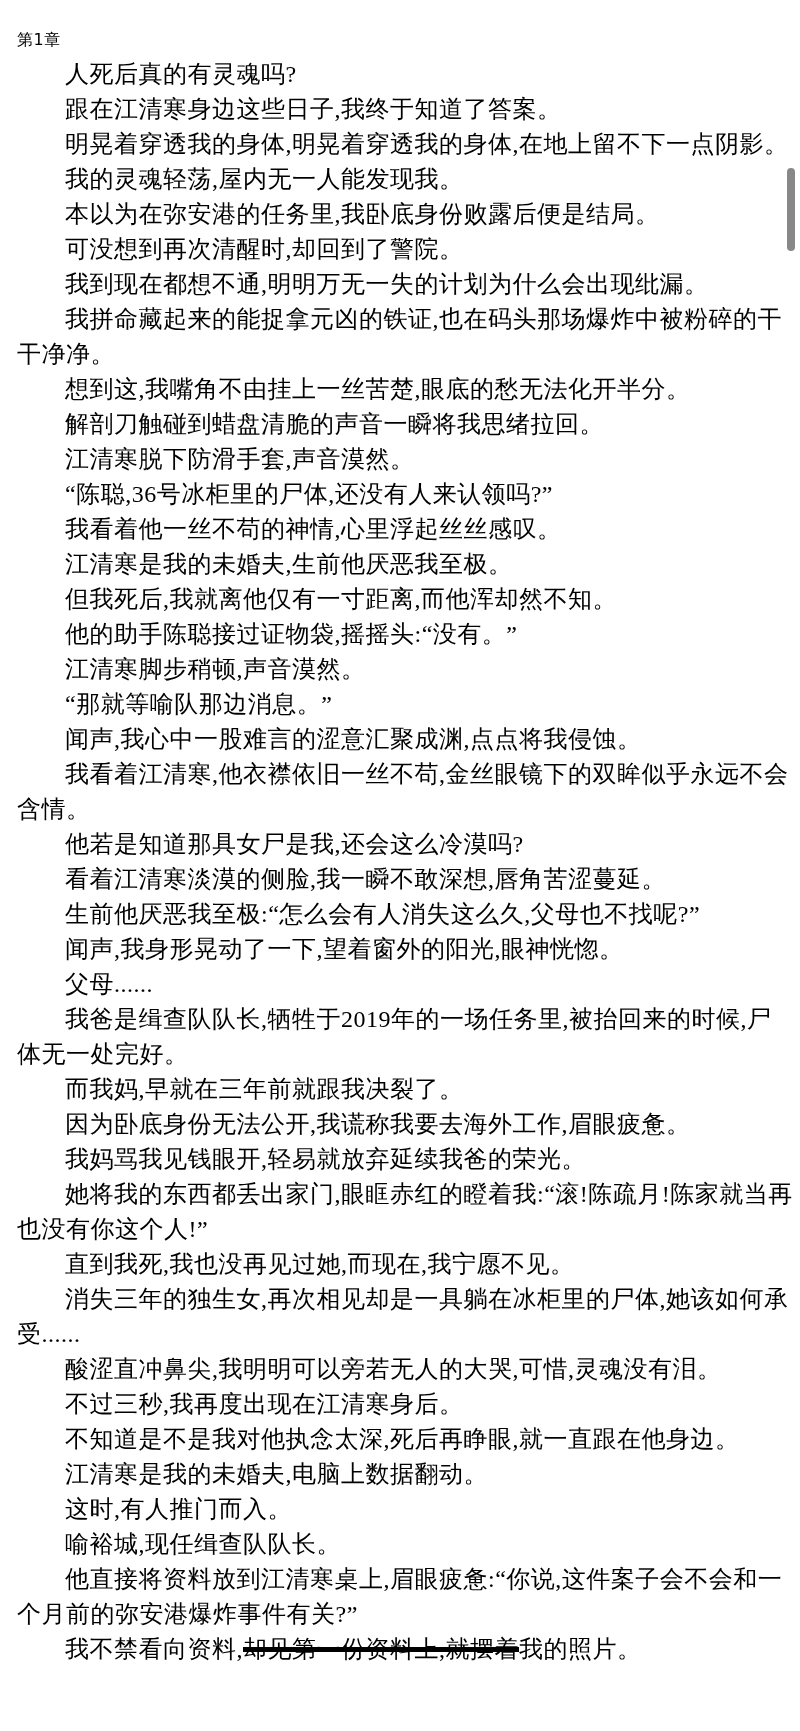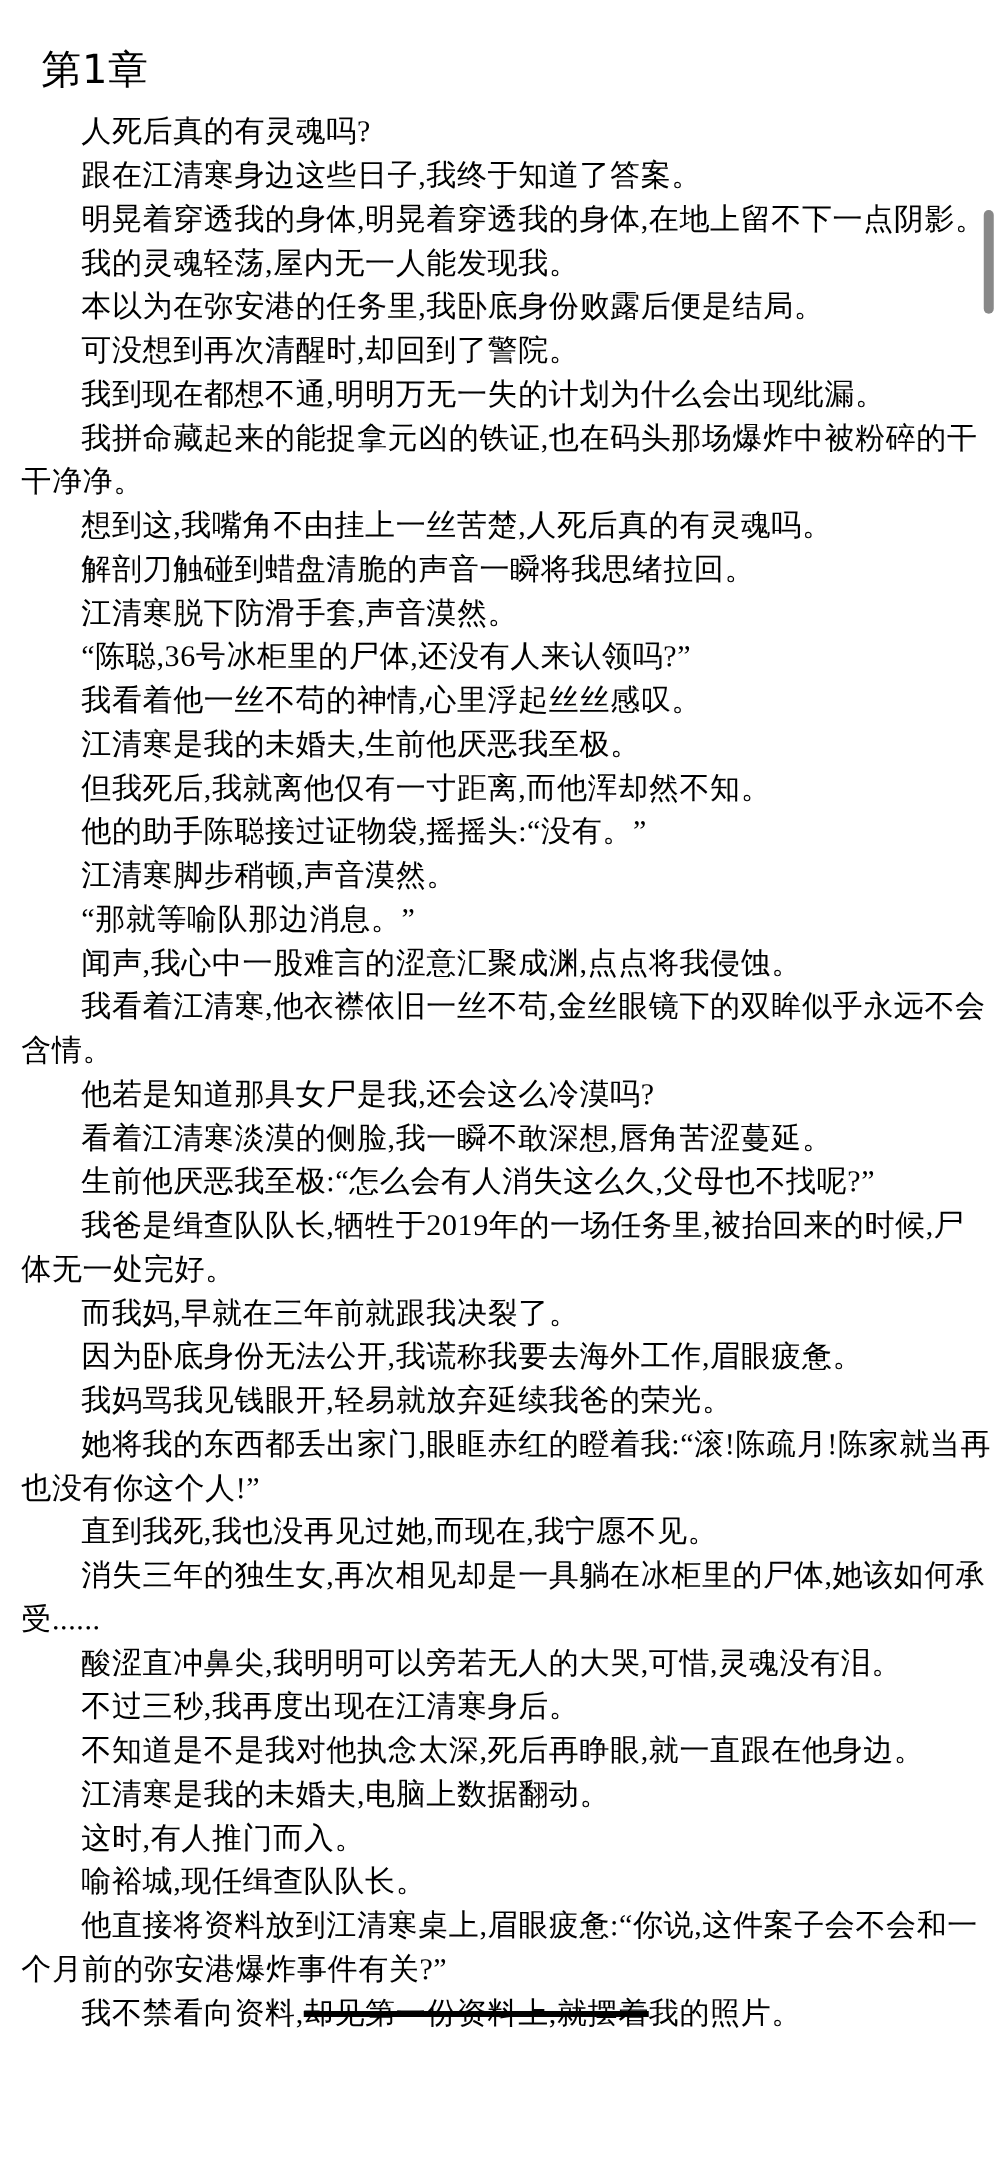--- a/index.html
+++ b/index.html
@@ -15,23 +15,23 @@
     font-family: "DejaVu Sans", "Liberation Sans", sans-serif;
     color: #000000;
   }
   .content {
     padding: 22px 6px 0 17px;
     font-size: 24px;
     line-height: 35px;
     letter-spacing: 0.5px;
   }
   .chapter-title {
-    font-size: 32px;
+    font-size: 16px;
     font-weight: normal;
-    margin: 16px;
+    margin: 0;
     text-indent: 0;
   }
   .content p {
     margin: 0;
     text-indent: 2em;
     word-break: break-all;
     font-family: Liberation Serif, serif;
   }
   .strike {
     background: linear-gradient(to bottom, transparent 42%, #000 42%, #000 60%, transparent 60%);
@@ -55,35 +55,37 @@
     <h1 class="chapter-title">第1章</h1>
     <div id="paragraphs">
         <p><span>人死后真的有灵魂吗?</span></p>
         <p><span>跟在江清寒身边这些日子,我终于知道了答案。</span></p>
         <p><span>明晃着穿透我的身体,明晃着穿透我的身体,在地上留不下一点阴影。</span></p>
         <p><span>我的灵魂轻荡,屋内无一人能发现我。</span></p>
         <p><span>本以为在弥安港的任务里,我卧底身份败露后便是结局。</span></p>
         <p><span>可没想到再次清醒时,却回到了警院。</span></p>
         <p><span>我到现在都想不通,明明万无一失的计划为什么会出现纰漏。</span></p>
         <p><span>我拼命藏起来的能捉拿元凶的铁证,也在码头那场爆炸中被粉碎的干干净净。</span></p>
-        <p><span>想到这,我嘴角不由挂上一丝苦楚,人死后真的有灵魂吗。</span></p>
+        <p><span>想到这,我嘴角不由挂上一丝苦楚,眼底的愁无法化开半分。</span></p>
         <p><span>解剖刀触碰到蜡盘清脆的声音一瞬将我思绪拉回。</span></p>
         <p><span>江清寒脱下防滑手套,声音漠然。</span></p>
         <p><span>“陈聪,36号冰柜里的尸体,还没有人来认领吗?”</span></p>
         <p><span>我看着他一丝不苟的神情,心里浮起丝丝感叹。</span></p>
         <p><span>江清寒是我的未婚夫,生前他厌恶我至极。</span></p>
         <p><span>但我死后,我就离他仅有一寸距离,而他浑却然不知。</span></p>
         <p><span>他的助手陈聪接过证物袋,摇摇头:“没有。”</span></p>
         <p><span>江清寒脚步稍顿,声音漠然。</span></p>
         <p><span>“那就等喻队那边消息。”</span></p>
         <p><span>闻声,我心中一股难言的涩意汇聚成渊,点点将我侵蚀。</span></p>
         <p><span>我看着江清寒,他衣襟依旧一丝不苟,金丝眼镜下的双眸似乎永远不会含情。</span></p>
         <p><span>他若是知道那具女尸是我,还会这么冷漠吗?</span></p>
         <p><span>看着江清寒淡漠的侧脸,我一瞬不敢深想,唇角苦涩蔓延。</span></p>
         <p><span>生前他厌恶我至极:“怎么会有人消失这么久,父母也不找呢?”</span></p>
+        <p><span>闻声,我身形晃动了一下,望着窗外的阳光,眼神恍惚。</span></p>
+        <p><span>父母......</span></p>
         <p><span>我爸是缉查队队长,牺牲于2019年的一场任务里,被抬回来的时候,尸体无一处完好。</span></p>
         <p><span>而我妈,早就在三年前就跟我决裂了。</span></p>
         <p><span>因为卧底身份无法公开,我谎称我要去海外工作,眉眼疲惫。</span></p>
         <p><span>我妈骂我见钱眼开,轻易就放弃延续我爸的荣光。</span></p>
         <p><span>她将我的东西都丢出家门,眼眶赤红的瞪着我:“滚!陈疏月!陈家就当再也没有你这个人!”</span></p>
         <p><span>直到我死,我也没再见过她,而现在,我宁愿不见。</span></p>
         <p><span>消失三年的独生女,再次相见却是一具躺在冰柜里的尸体,她该如何承受......</span></p>
         <p><span>酸涩直冲鼻尖,我明明可以旁若无人的大哭,可惜,灵魂没有泪。</span></p>
         <p><span>不过三秒,我再度出现在江清寒身后。</span></p>
         <p><span>不知道是不是我对他执念太深,死后再睁眼,就一直跟在他身边。</span></p>

